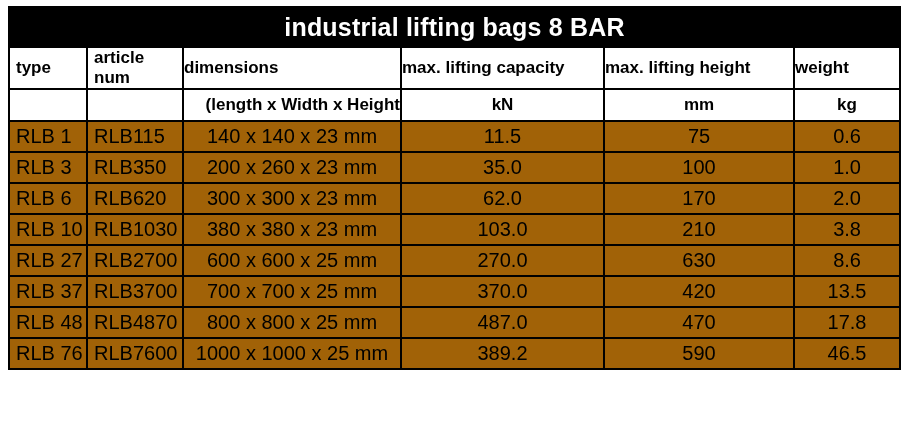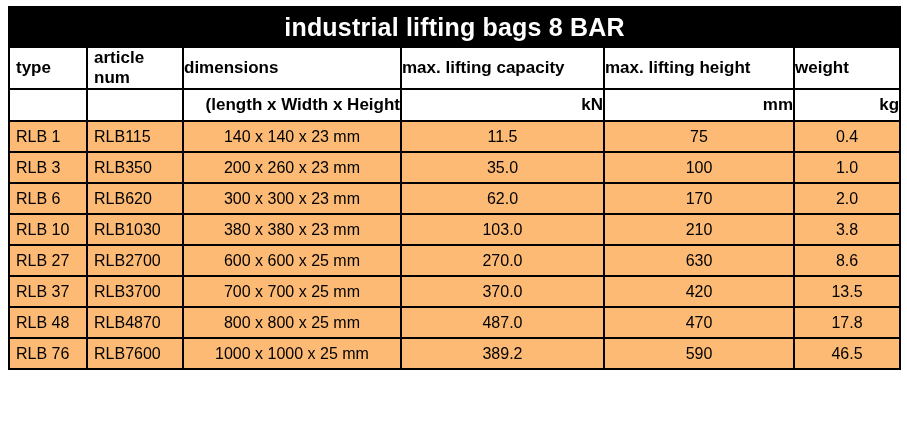--- a/index.html
+++ b/index.html
@@ -48,34 +48,34 @@
     background: #ffffff;
   }
   .hdr.left {
     text-align: left;
     padding-left: 6px;
   }
   .sub {
     font-weight: bold;
     font-size: 17px;
     height: 30px;
-    text-align: right;
+    text-align: center;
     color: #000000;
     background: #ffffff;
   }
   .sub.left {
     text-align: right;
     padding-left: 18px;
   }
   .cell {
-    font-size: 16px;
+    font-size: 20px;
     height: 29px;
     text-align: center;
     color: #000000;
-    background: #fdba74;
+    background: #a16207;
   }
   .cell.left {
     text-align: left;
     padding-left: 6px;
   }
   
   col.c0 { width: 78px; }
   col.c1 { width: 96px; }
   col.c2 { width: 218px; }
   col.c3 { width: 203px; }
@@ -115,21 +115,21 @@
         <td class="sub">mm</td>
         <td class="sub">kg</td>
       </tr>
 
       <tr>
         <td class="cell left">RLB 1</td>
         <td class="cell left">RLB115</td>
         <td class="cell">140 x 140 x 23 mm</td>
         <td class="cell">11.5</td>
         <td class="cell">75</td>
-        <td class="cell">0.4</td>
+        <td class="cell">0.6</td>
       </tr>
       <tr>
         <td class="cell left">RLB 3</td>
         <td class="cell left">RLB350</td>
         <td class="cell">200 x 260 x 23 mm</td>
         <td class="cell">35.0</td>
         <td class="cell">100</td>
         <td class="cell">1.0</td>
       </tr>
       <tr>

